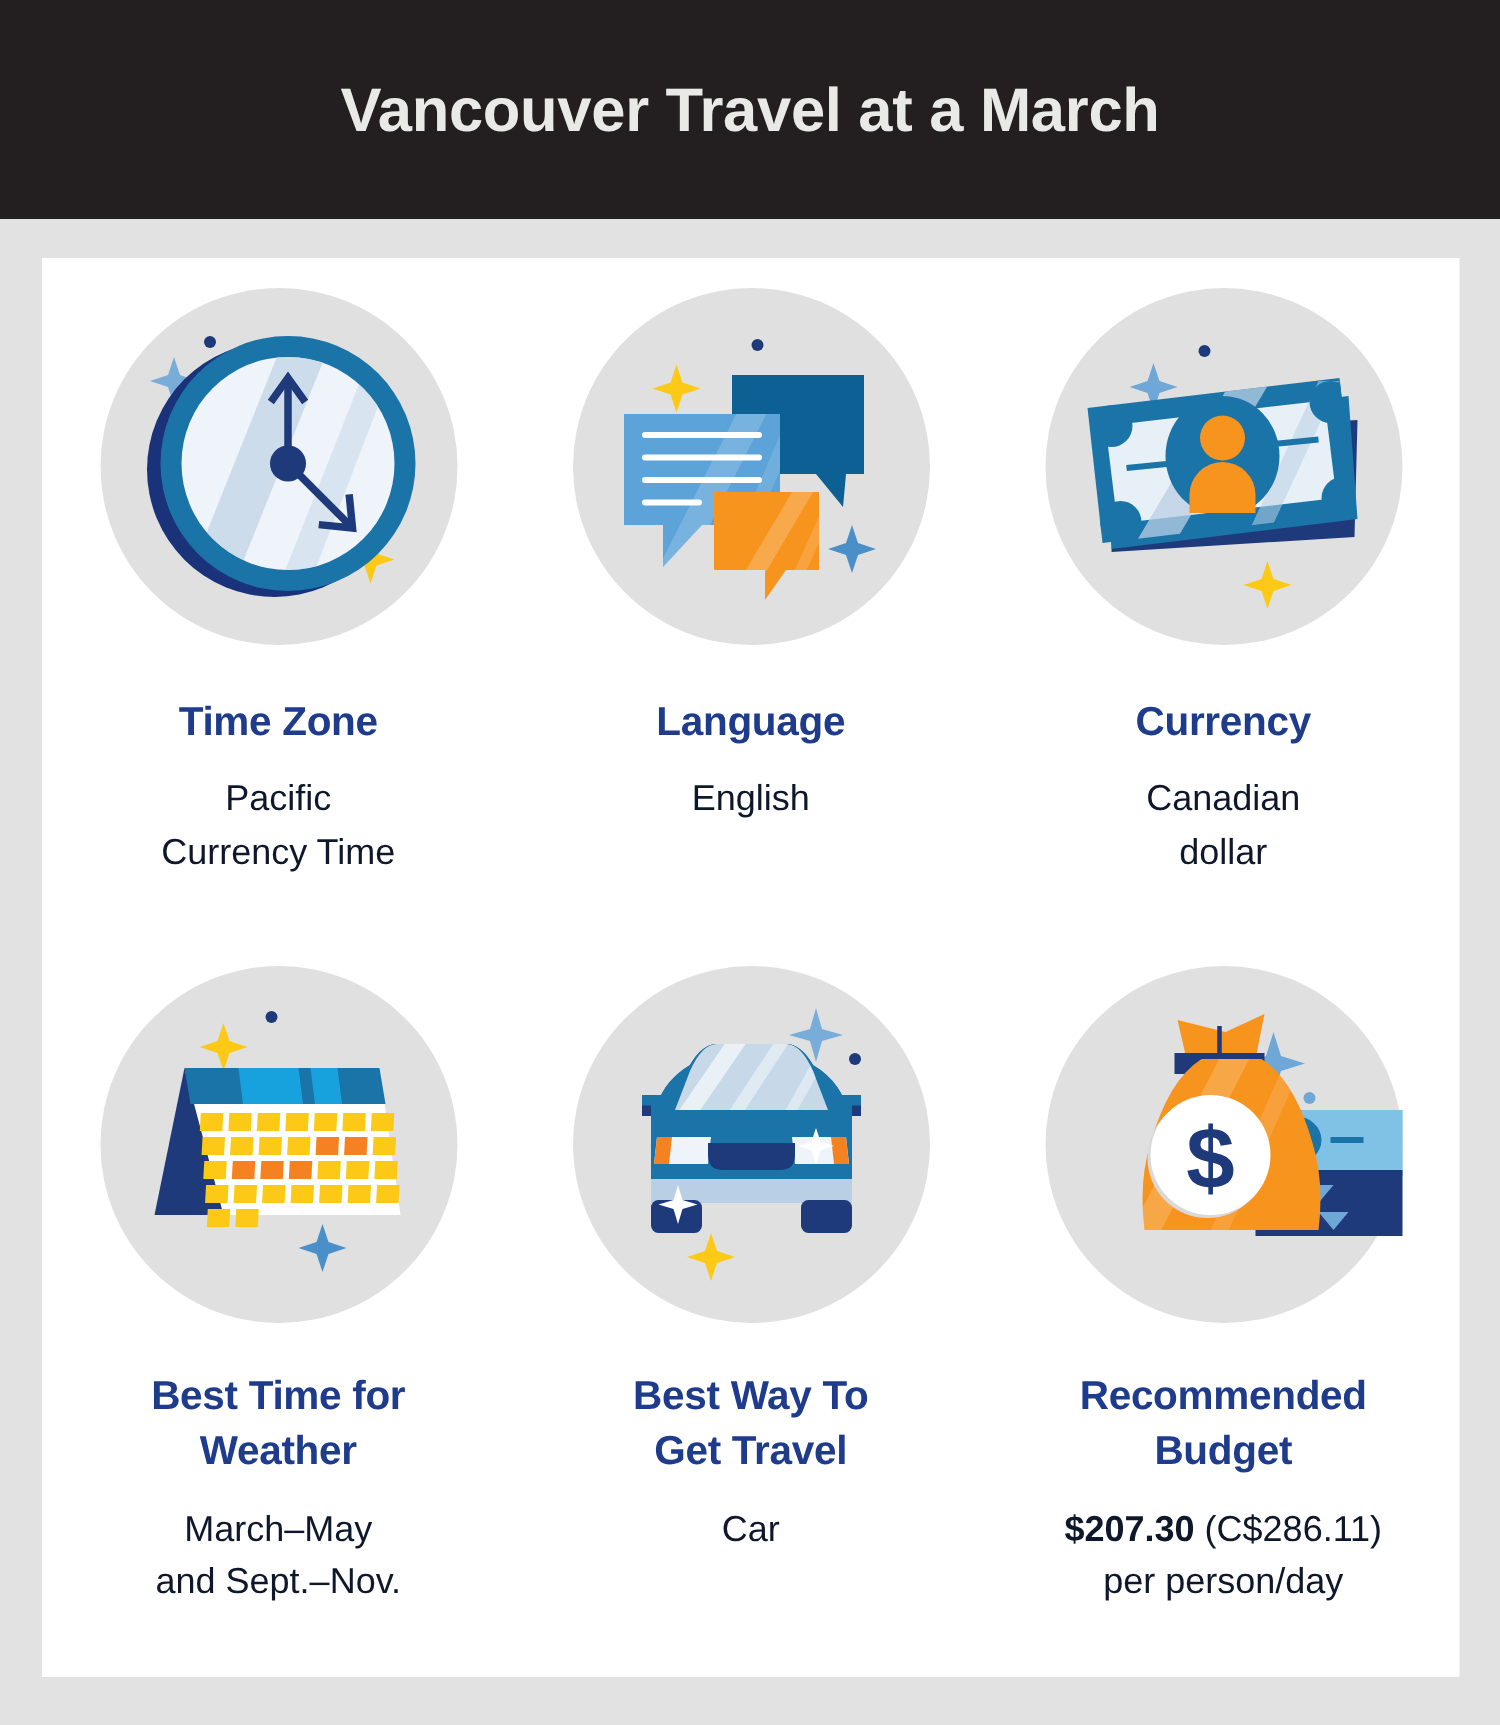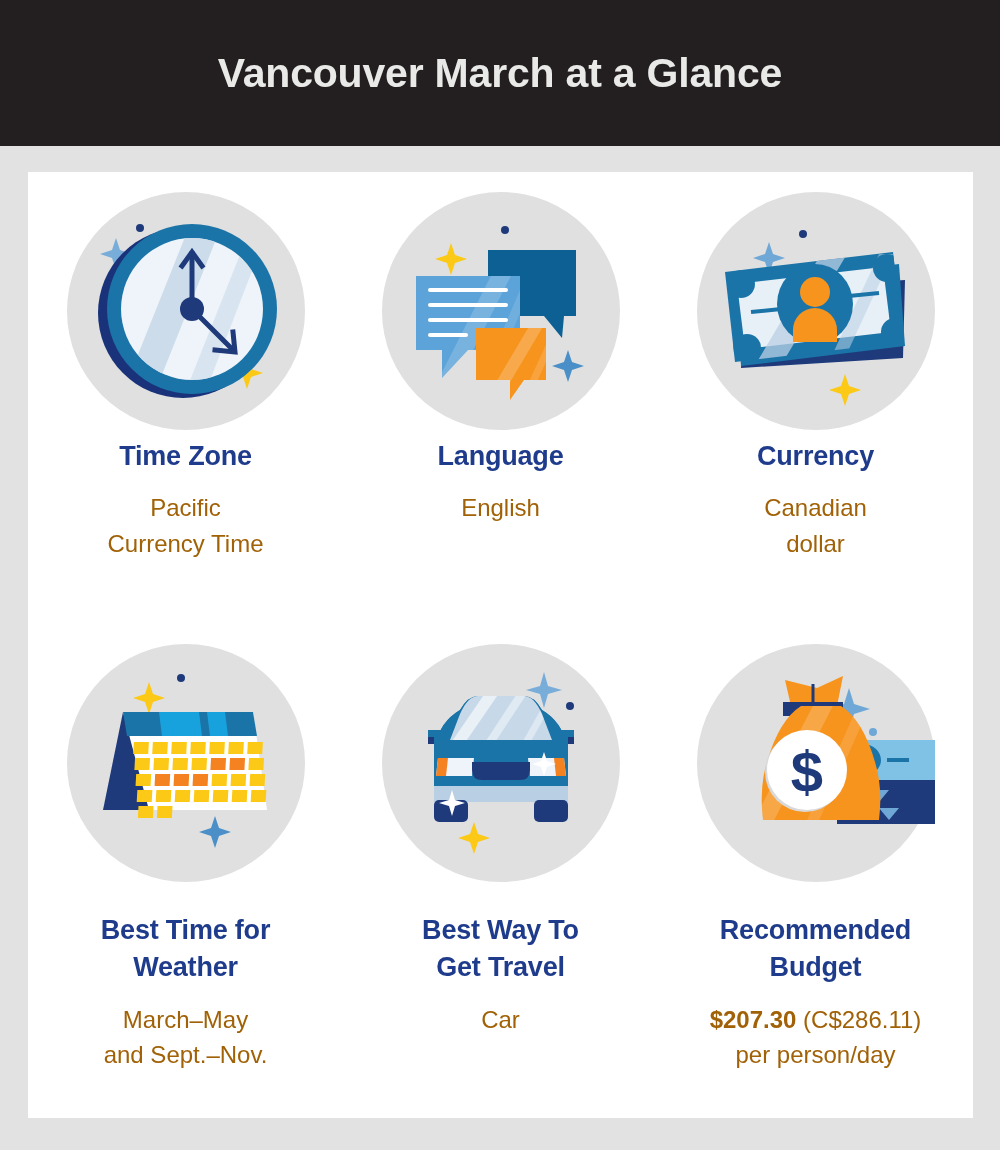--- a/index.html
+++ b/index.html
@@ -86,49 +86,49 @@
   .icon-wrap svg {
     position: absolute;
     left: 0;
     top: 0;
     width: 238px;
     height: 238px;
     display: block;
   }
 
   .cell-title {
-    margin-top: 8px;
+    margin-top: 33px;
     color: #1f3c8c;
     font-size: 27px;
     font-weight: bold;
     line-height: 1.38;
     text-align: center;
     letter-spacing: -0.2px;
   }
   .cell.row2 .cell-title { font-size: 27px; margin-top: 30px; }
 
   .cell-value {
     margin-top: 15px;
-    color: #a16207;
+    color: #0f172a;
     font-size: 24px;
     font-weight: normal;
     line-height: 1.48;
     text-align: center;
   }
   .cell-value .strong { font-weight: bold; }
 
   .budget-line { display: block; }
 </style>
 </head>
 <body>
 
 <div id="page">
 
   <div class="header-bar">
-    <div class="header-title">Vancouver March at a Glance</div>
+    <div class="header-title">Vancouver Travel at a March</div>
   </div>
 
   <div class="card">
     <div class="grid">
 
       <div class="cell row1">
         <div class="icon-wrap">
           <svg viewBox="0 0 238 238" xmlns="http://www.w3.org/2000/svg">
             <defs>
               <clipPath id="clkFace">

